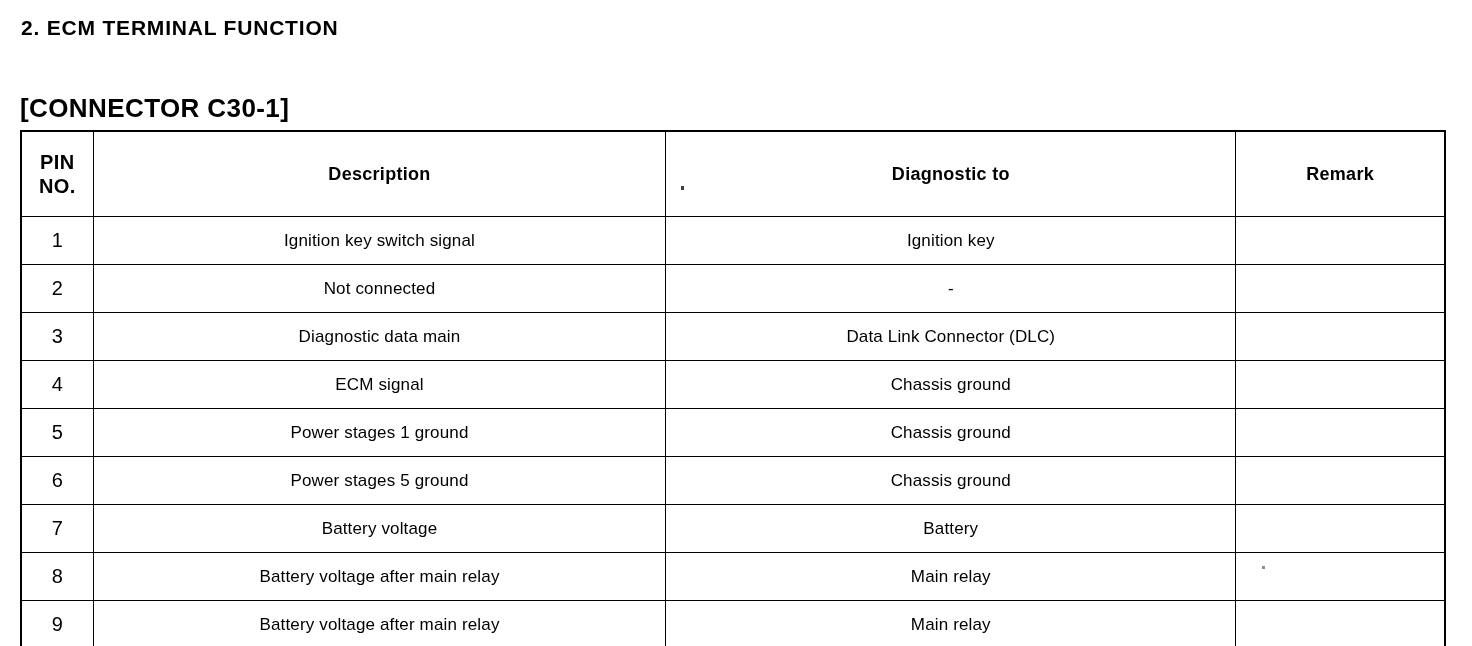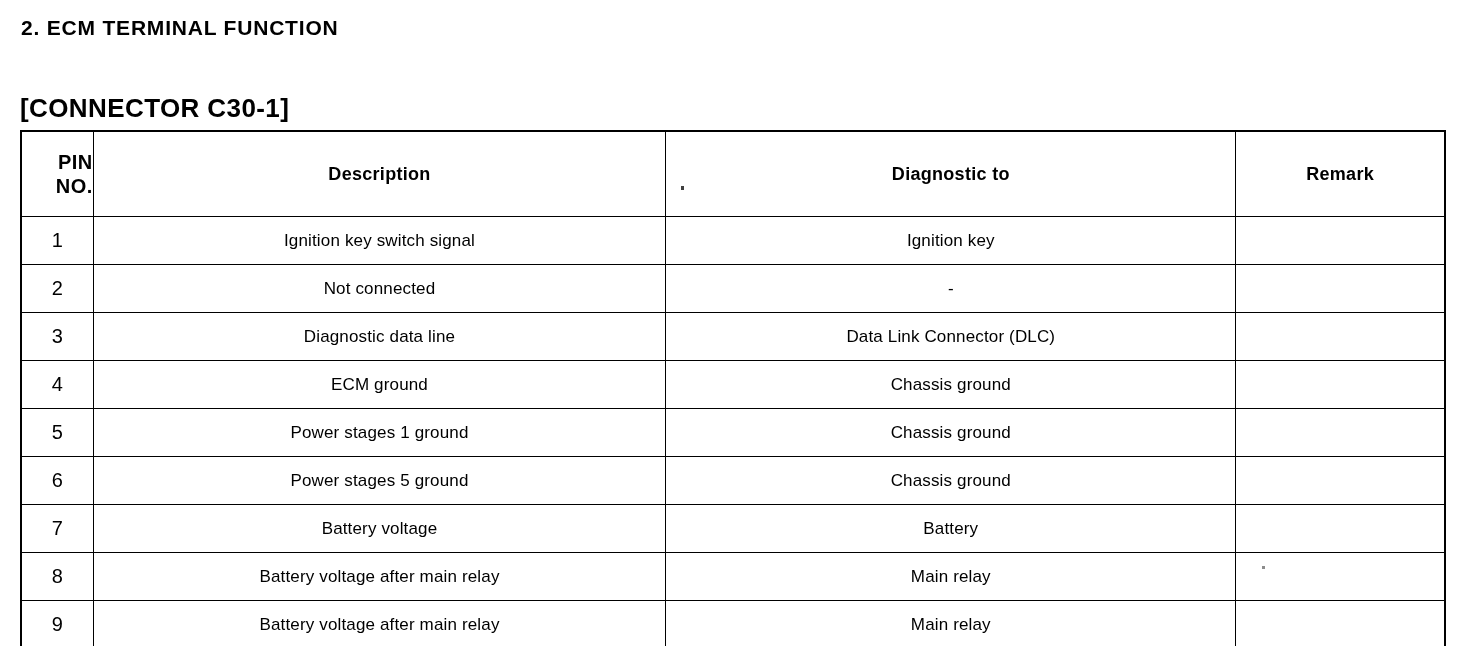--- a/index.html
+++ b/index.html
@@ -76,21 +76,20 @@
   thead th {
     height: 84px;
     font-size: 18px;
     font-weight: bold;
     letter-spacing: 0.3px;
   }
   thead th.pin-head {
     font-size: 20px;
     line-height: 1.22;
     letter-spacing: 0.4px;
-    text-align: right;
   }
   thead th.pin-head .l1,
   thead th.pin-head .l2 { display: block; }
 
   tbody td {
     height: 47px;
     font-size: 17px;
     font-weight: normal;
     letter-spacing: 0.15px;
   }
@@ -144,27 +143,27 @@
             <td class="remark-cell"></td>
           </tr>
           <tr>
             <td class="pin-cell">2</td>
             <td class="desc-cell">Not connected</td>
             <td class="conn-cell">-</td>
             <td class="remark-cell"></td>
           </tr>
           <tr>
             <td class="pin-cell">3</td>
-            <td class="desc-cell">Diagnostic data line</td>
+            <td class="desc-cell">Diagnostic data main</td>
             <td class="conn-cell">Data Link Connector (DLC)</td>
             <td class="remark-cell"></td>
           </tr>
           <tr>
             <td class="pin-cell">4</td>
-            <td class="desc-cell">ECM ground</td>
+            <td class="desc-cell">ECM signal</td>
             <td class="conn-cell">Chassis  ground</td>
             <td class="remark-cell"></td>
           </tr>
           <tr>
             <td class="pin-cell">5</td>
             <td class="desc-cell">Power stages 1 ground</td>
             <td class="conn-cell">Chassis  ground</td>
             <td class="remark-cell"></td>
           </tr>
           <tr>

